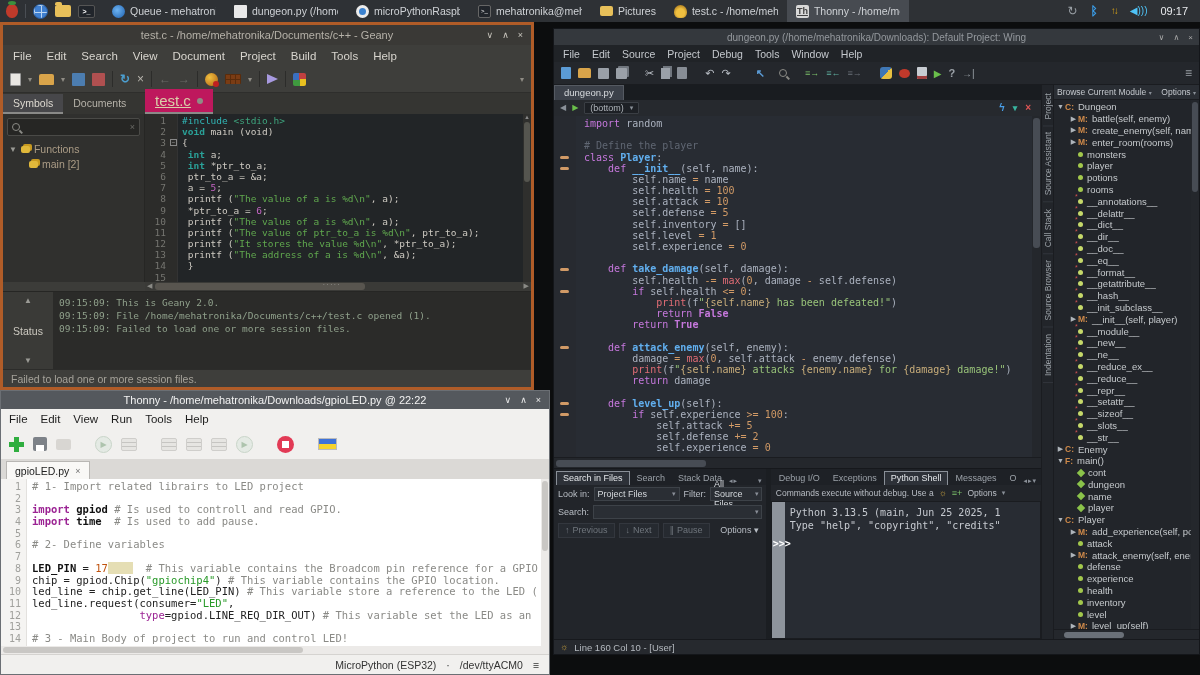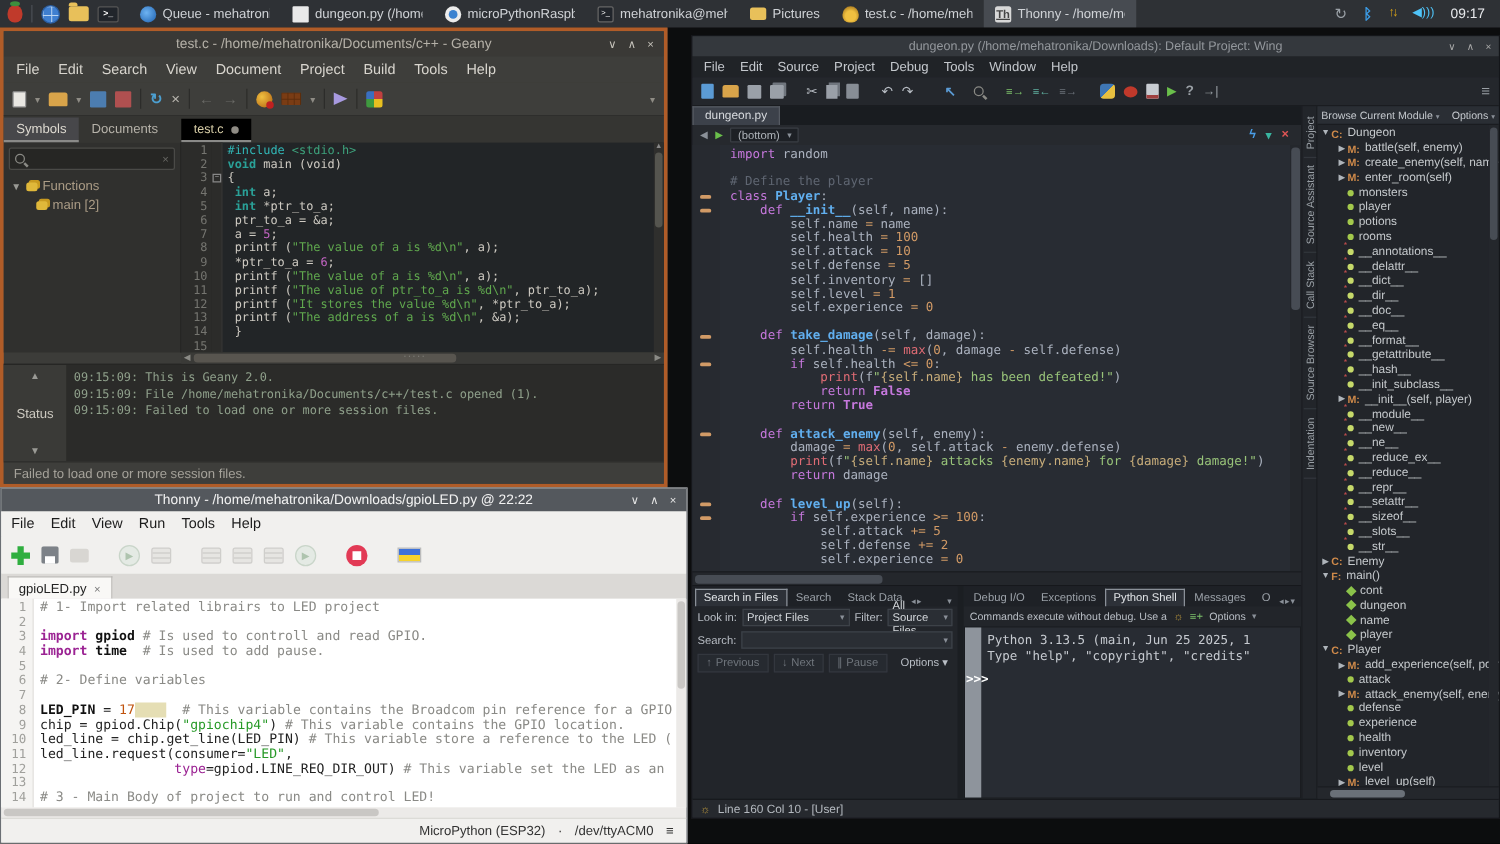--- a/index.html
+++ b/index.html
@@ -72,22 +72,22 @@
   .gi-build { width:16px; height:10px; background:#7a3c14; border-radius:1px;
               background-image:linear-gradient(#5a2c0c 1px, transparent 1px), linear-gradient(90deg,#5a2c0c 1px, transparent 1px);
               background-size:5px 5px; }
   .gi-run { width:0; height:0; border-left:11px solid #a89ae0; border-top:5px solid transparent; border-bottom:5px solid transparent; }
   .gi-color-chooser { width:13px; height:13px; border-radius:2px;
               background:conic-gradient(#c04040 0 25%, #e8c020 0 50%, #3f9a3f 0 75%, #3a6fc0 0); }
   .g-tabsrow { height:21px; background:#353532; display:flex; align-items:flex-end; }
   .g-side-tabs { width:142px; display:flex; }
   .g-tab { padding:3px 10px 3px; font-size:10.5px; color:#b6b2a9; }
   .g-tab.active { background:#47474a; color:#dedad1; border-bottom:2px solid #8a8a88; }
-  .g-edit-tab { display:flex; align-items:center; gap:6px; padding:3px 10px; font-size:10px;
-                background:#000000; color:#d9cfa8; border-bottom:2px solid #8a8a88; }
+  .g-edit-tab { display:flex; align-items:center; gap:6px; padding:3px 10px; font-size:15px;
+                background:#be185d; color:#d9cfa8; border-bottom:2px solid #8a8a88;text-decoration:underline; }
   .g-edit-tab .dot { width:6px; height:6px; border-radius:50%; background:#8f8c85; }
   .g-content { display:flex; height:168px; }
   .g-sidebar { width:142px; background:#30302e; border-right:1px solid #262624; }
   .g-search { margin:4px; height:18px; background:#262624; border:1px solid #4a4a47; border-radius:2px;
               display:flex; align-items:center; padding:0 4px; justify-content:space-between; }
   .mag { width:8px; height:8px; border:1.5px solid #8a8a85; border-radius:50%; position:relative; }
   .mag::after { content:""; position:absolute; width:4px; height:1.5px; background:#8a8a85;
                 transform:rotate(45deg); right:-4px; bottom:-2px; }
   .g-search .clr { color:#6a6a66; font-size:9px; }
   .g-symrow { display:flex; align-items:center; gap:4px; padding:3px 0 0 6px; font-size:10.5px; color:#ab9c86; }
@@ -777,21 +777,21 @@
               <span>battle(self, enemy)</span>
             </div>
             <div class="w-trow" style="padding-left: 13px;">
               <span class="arr">▶</span>
               <span class="w-tico letter">M:</span>
               <span>create_enemy(self, name)</span>
             </div>
             <div class="w-trow" style="padding-left: 13px;">
               <span class="arr">▶</span>
               <span class="w-tico letter">M:</span>
-              <span>enter_room(self)</span>
+              <span>enter_room(rooms)</span>
             </div>
             <div class="w-trow" style="padding-left: 13px;">
               <span class="arr"></span>
               <span class="w-tico dot"></span>
               <span>monsters</span>
             </div>
             <div class="w-trow" style="padding-left: 13px;">
               <span class="arr"></span>
               <span class="w-tico dot"></span>
               <span>player</span>

